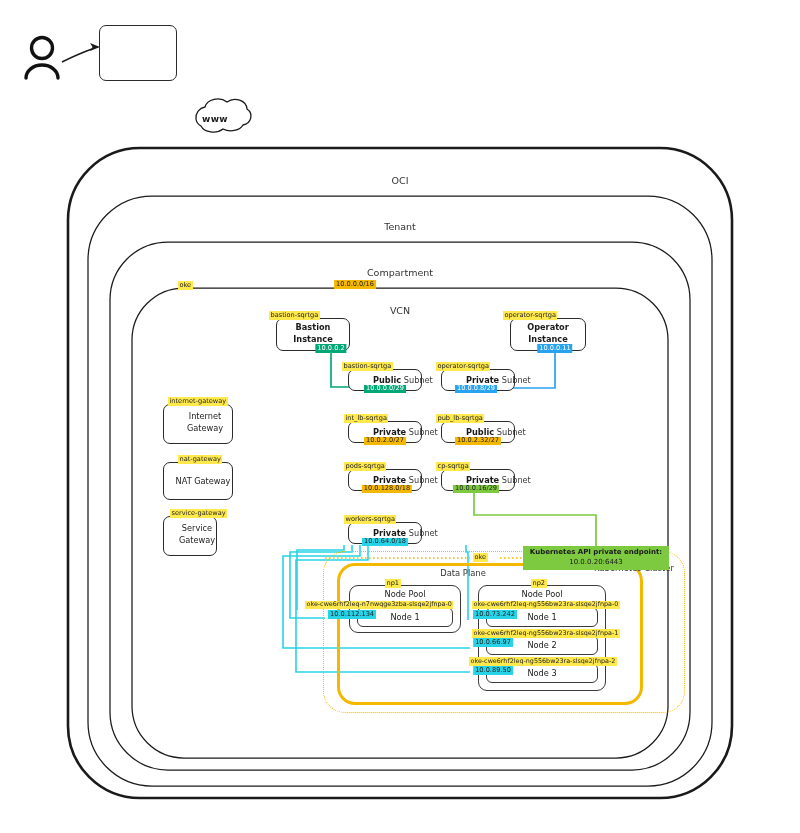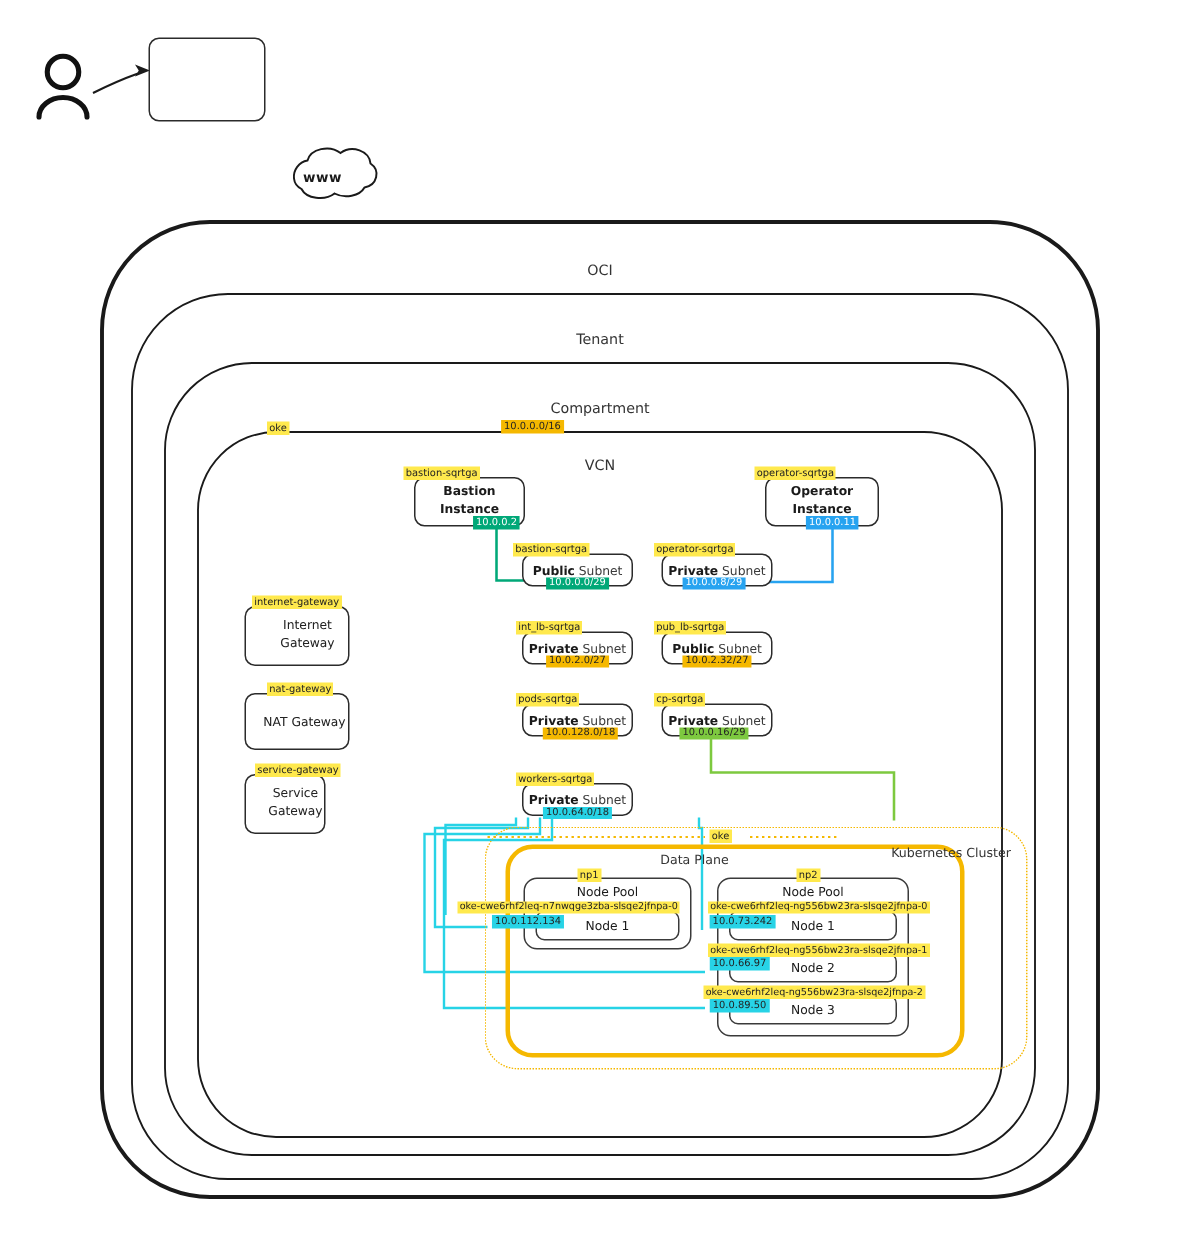--- a/index.html
+++ b/index.html
@@ -27,21 +27,21 @@
   .cidr{position:absolute;font-size:6.6px;padding:0.5px 2px;white-space:nowrap;
         transform:translateX(-50%);z-index:7;color:#222;line-height:1.2;}
   .c-yellow{background:#f5b800;}
   .c-green{background:#00a878;color:#fff;}
   .c-blue{background:#27a3f0;color:#fff;}
   .c-lgreen{background:#7dc93f;}
   .c-cyan{background:#27d3e6;}
 
   
   .sub-t{font-size:8.4px;}
-  .sub-t b{font-weight:bold;}
+  .sub-t b{font-weight:bold;padding-left:24px;}
   .sub-t span{color:#3a3a3a;text-align:center;}
 
   
   .inst{font-weight:bold;font-size:8.6px;line-height:11.5px;}
 
   
   .gw-txt{font-size:8.2px;line-height:11px;color:#222;}
 
   
   .apibox{position:absolute;background:#7dc93f;z-index:8;text-align:center;
@@ -270,20 +270,24 @@
 
   <div class="tag" style="left:344px;top:515px;">workers-sqrtga</div>
   <div class="box" style="left:348px;top:522px;width:74px;height:22px;">
     <div class="ttl sub-t" style="top:5px;">
       <b>Private</b>
       <span>Subnet</span>
     </div>
   </div>
   <div class="cidr c-cyan" style="left:385px;top:537.5px;">10.0.64.0/18</div>
 
+  <div class="apibox" style="left:523px;top:546px;width:146px;height:24px;">
+    <b>Kubernetes API private endpoint:</b>
+    <div>10.0.0.20:6443</div>
+  </div>
 
   <div class="k8s" style="left:323px;top:551px;width:360px;height:160px;"></div>
   <div class="plain-lbl" style="left:634px;top:563px;">Kubernetes Cluster</div>
   <div class="tag" style="left:473px;top:553px;">oke</div>
 
   <div class="dplane" style="left:337px;top:563px;width:300px;height:136px;"></div>
   <div class="plain-lbl" style="left:463px;top:568px;">Data Plane</div>
 
   <div class="tag" style="left:385px;top:579px;">np1</div>
   <div class="npbox" style="left:349px;top:585px;width:112px;height:48px;">

